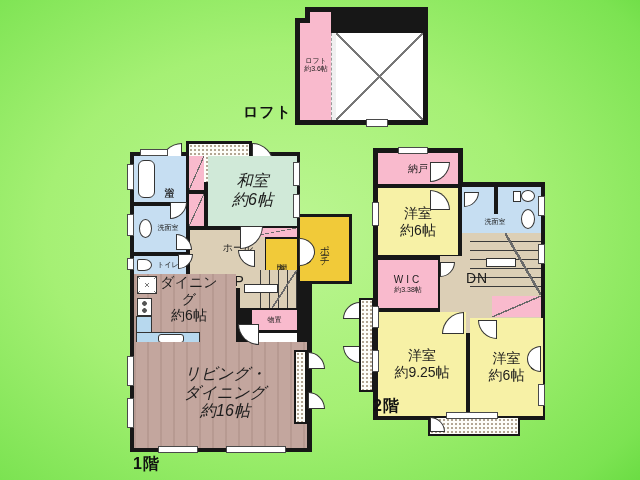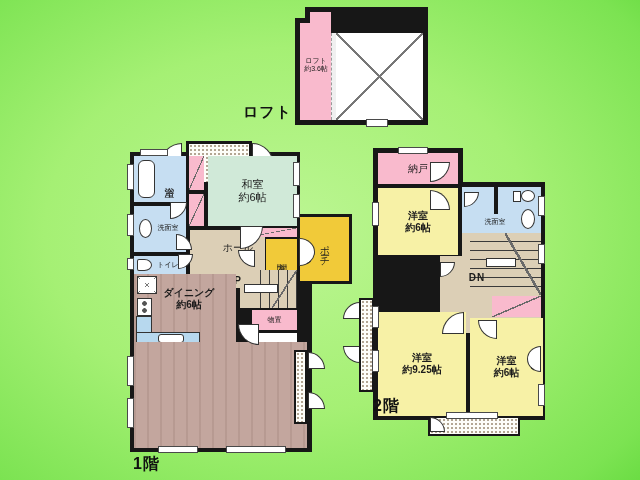--- a/index.html
+++ b/index.html
@@ -25,21 +25,21 @@
   .diagDn{background-image:linear-gradient(to bottom right, rgba(0,0,0,0) 48%, #6a6a6a 48%, #6a6a6a 52%, rgba(0,0,0,0) 52%);}
   .crossX{background-image:
     linear-gradient(to top right, rgba(0,0,0,0) 49.4%, #777 49.4%, #777 50.6%, rgba(0,0,0,0) 50.6%),
     linear-gradient(to bottom right, rgba(0,0,0,0) 49.4%, #777 49.4%, #777 50.6%, rgba(0,0,0,0) 50.6%);}
   .win{position:absolute;background:#fff;border:1px solid #4a4a4a;box-sizing:border-box;}
   .door{position:absolute;background:#fff;border:1px solid #333;box-sizing:border-box;}
   .treadsV{background-image:repeating-linear-gradient(90deg, rgba(0,0,0,0) 0 8px, #3a3a3a 8px 9px);}
   .treadsH{background-image:repeating-linear-gradient(0deg, rgba(0,0,0,0) 0 8px, #3a3a3a 8px 9px);}
   .vtext{writing-mode:vertical-rl;}
   .caption{position:absolute;color:#111;font-size:16px;font-weight:bold;letter-spacing:1px;}
-  .f7{font-size:7px;} .f8{font-size:10px;} .f9{font-size:10px;font-weight:bold;} .f10{font-size:11px;}
+  .f7{font-size:7px;} .f8{font-size:10px;} .f9{font-size:14px;} .f10{font-size:16px;font-style:italic;}
   .wallpiece{position:absolute;background:#171717;}
 </style>
 </head>
 <body>
 
 <div id="stage">
 
   <div class="base" style="left:305px;top:7px;width:123px;height:118px;"></div>
   <div class="base" style="left:295px;top:18px;width:30px;height:107px;"></div>
   <div class="room pink" style="left:310px;top:12px;width:21px;height:108px;"></div>
@@ -109,20 +109,25 @@
     <span>ダイニング</span>
     <span>約6帖</span>
   </div>
   <div class="abs white crossX" style="left:137px;top:276px;width:20px;height:18px;border:1px solid #333;"></div>
   <div class="abs" style="left:137px;top:298px;width:15px;height:18px;border:1px solid #333;background:radial-gradient(circle at 50% 28%, #555 2px, rgba(0,0,0,0) 2.6px), radial-gradient(circle at 50% 72%, #555 2px, rgba(0,0,0,0) 2.6px), #fff;"></div>
   <div class="abs" style="left:136px;top:316px;width:16px;height:28px;background:#b7d8ee;border:1px solid #333;"></div>
   <div class="abs" style="left:136px;top:332px;width:64px;height:13px;background:#b7d8ee;border:1px solid #333;"></div>
   <div class="abs white" style="left:158px;top:334px;width:26px;height:9px;border:1px solid #333;border-radius:3px;"></div>
 
   <div class="room wood" style="left:134px;top:342px;width:173px;height:106px;"></div>
+  <div class="lbl f10" style="left:178px;top:372px;width:94px;height:42px;">
+    <span>リビング・</span>
+    <span>ダイニング</span>
+    <span>約16帖</span>
+  </div>
 
   <div class="door" style="left:170px;top:202px;width:17px;height:17px;border-radius:0 0 100% 0;"></div>
   <div class="door" style="left:176px;top:234px;width:16px;height:16px;border-radius:0 100% 0 0;"></div>
   <div class="door" style="left:178px;top:254px;width:15px;height:15px;border-radius:0 0 100% 0;"></div>
   <div class="door" style="left:240px;top:226px;width:23px;height:23px;border-radius:0 0 100% 0;"></div>
   <div class="door" style="left:238px;top:250px;width:17px;height:17px;border-radius:0 0 0 100%;"></div>
   <div class="door" style="left:238px;top:324px;width:21px;height:21px;border-radius:0 0 0 100%;"></div>
   <div class="abs dots" style="left:294px;top:350px;width:13px;height:74px;border-width:2px;"></div>
   <div class="door" style="left:308px;top:352px;width:17px;height:17px;border-radius:0 100% 0 0;"></div>
   <div class="door" style="left:308px;top:392px;width:17px;height:17px;border-radius:0 100% 0 0;"></div>
@@ -160,20 +165,24 @@
   <div class="lbl f7" style="left:475px;top:216px;width:40px;height:12px;">洗面室</div>
 
   <div class="abs beige" style="left:462px;top:233px;width:79px;height:100px;"></div>
   <div class="abs beige" style="left:440px;top:256px;width:26px;height:77px;"></div>
   <div class="abs treadsH" style="left:470px;top:233px;width:71px;height:62px;"></div>
   <div class="abs diagUp" style="left:505px;top:233px;width:36px;height:62px;"></div>
   <div class="abs white" style="left:486px;top:258px;width:30px;height:9px;border:1px solid #333;"></div>
   <div class="lbl f9" style="left:464px;top:272px;width:26px;height:12px;letter-spacing:1px;">DN</div>
   <div class="abs pink diagDn" style="left:492px;top:296px;width:49px;height:21px;"></div>
 
+  <div class="room pink" style="left:378px;top:260px;width:60px;height:48px;">
+    <span class="f8" style="letter-spacing:3px;">WIC</span>
+    <span class="f7">約3.38帖</span>
+  </div>
 
   <div class="room yellowP" style="left:378px;top:312px;width:88px;height:104px;">
     <span class="f9">洋室</span>
     <span class="f9">約9.25帖</span>
   </div>
 
   <div class="room yellowP" style="left:470px;top:318px;width:73px;height:98px;">
     <span class="f9">洋室</span>
     <span class="f9">約6帖</span>
   </div>

